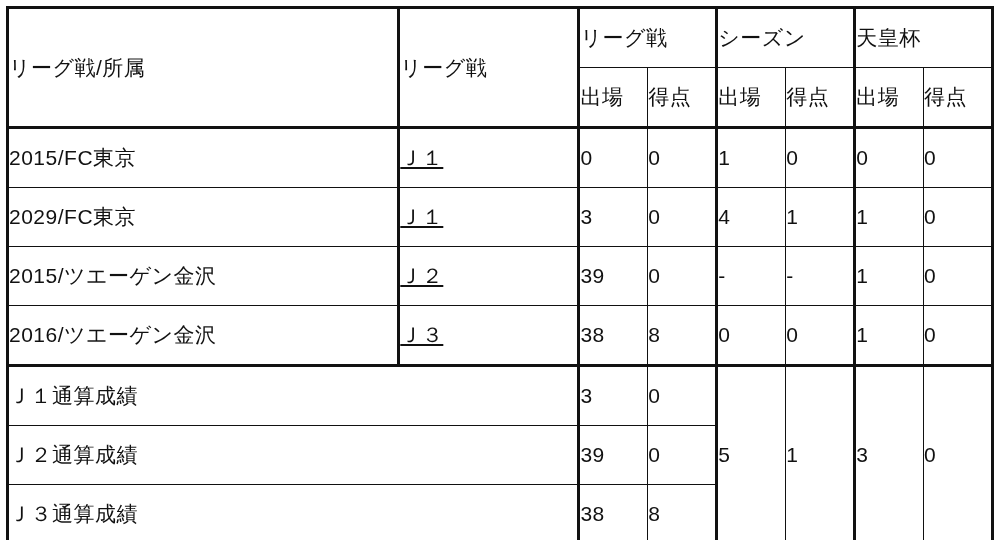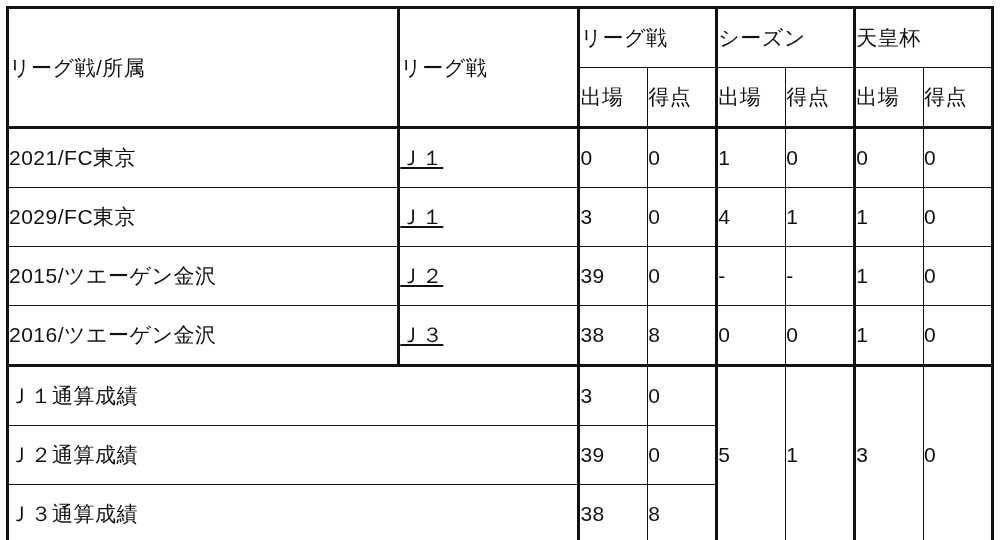--- a/index.html
+++ b/index.html
@@ -87,21 +87,21 @@
         <th class="hdr-sub">出場</th>
         <th class="hdr-sub thick-right">得点</th>
         <th class="hdr-sub">出場</th>
         <th class="hdr-sub thick-right">得点</th>
         <th class="hdr-sub">出場</th>
         <th class="hdr-sub">得点</th>
       </tr>
     </thead>
     <tbody>
       <tr class="datarow">
-        <td class="season-cell thick-top thick-right">2021/FC東京</td>
+        <td class="season-cell thick-top thick-right">2015/FC東京</td>
         <td class="cat-cell thick-top thick-right">Ｊ１</td>
         <td class="num-cell thick-top">0</td>
         <td class="num-cell thick-top thick-right">0</td>
         <td class="num-cell thick-top">1</td>
         <td class="num-cell thick-top thick-right">0</td>
         <td class="num-cell thick-top">0</td>
         <td class="num-cell thick-top">0</td>
       </tr>
       <tr class="datarow">
         <td class="season-cell thick-right">2029/FC東京</td>

